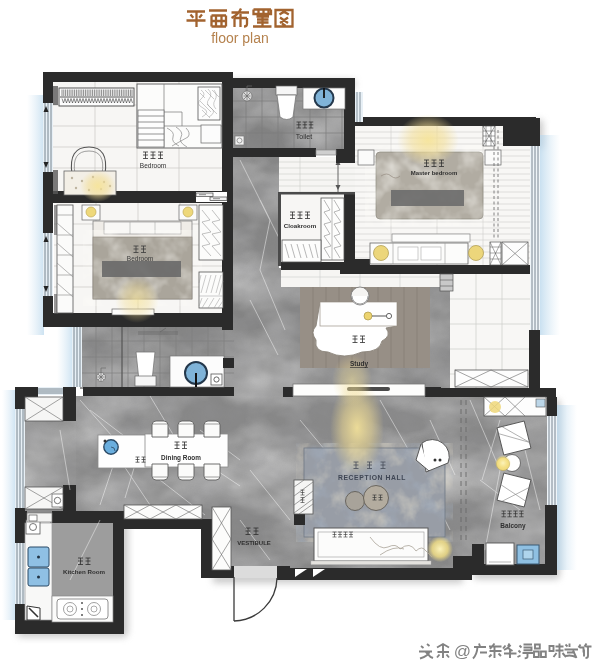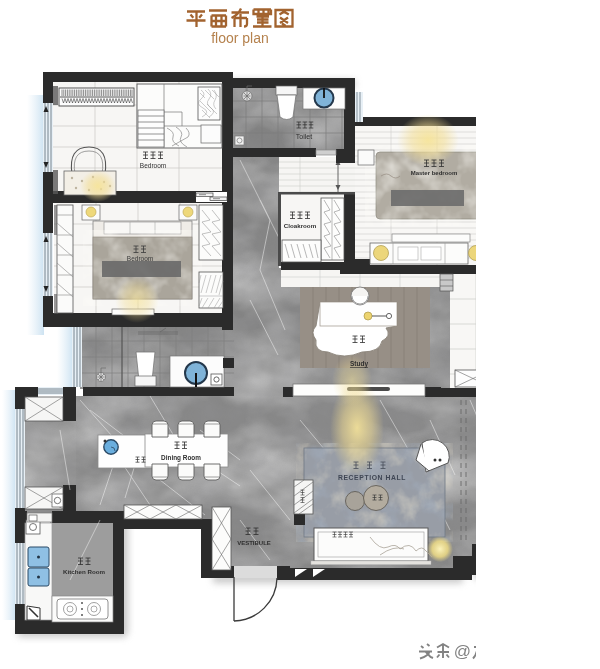--- a/index.html
+++ b/index.html
@@ -1,16 +1,16 @@
 <!DOCTYPE html>
 <html><head>
 <meta charset="utf-8">
 <style>
 html,body{margin:0;padding:0;background:#ffffff;}
-#page{position:relative;width:476px;height:669px;background:#a16207;overflow:hidden;font-family:"Liberation Sans",sans-serif;}
+#page{position:relative;width:600px;height:669px;background:#a16207;overflow:hidden;font-family:"Liberation Sans",sans-serif;}
 </style>
 </head>
 <body>
 <div id="page">
 <svg width="600" height="669" viewBox="0 0 600 669">
 <defs>
 <filter id="fMarble" x="-5%" y="-5%" width="110%" height="110%">
   <feTurbulence type="fractalNoise" baseFrequency="0.013 0.02" numOctaves="4" seed="11" result="n"></feTurbulence>
   <feColorMatrix in="n" type="matrix" values="0 0 0 0 1  0 0 0 0 1  0 0 0 0 1  1.1 1.1 0 0 -0.85"></feColorMatrix>
 </filter>

